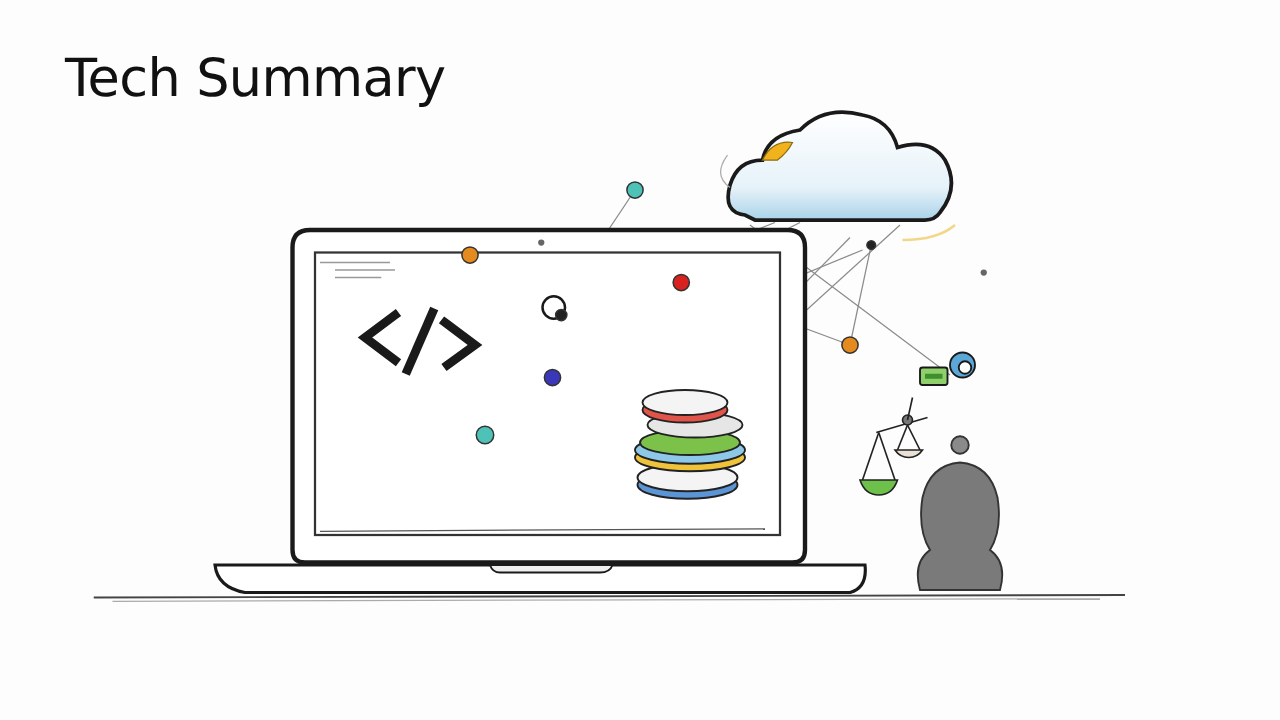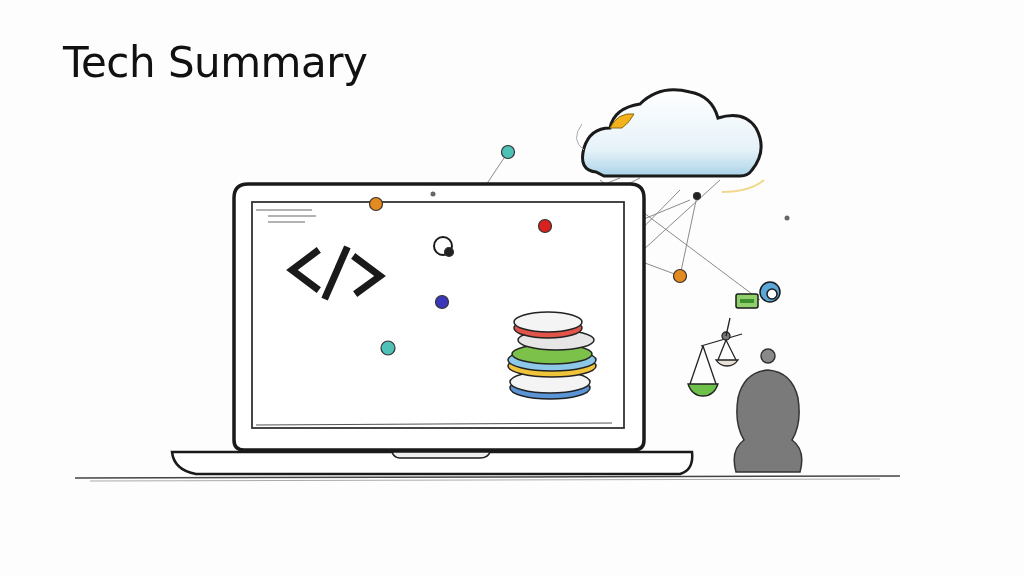--- a/index.html
+++ b/index.html
@@ -3,21 +3,21 @@
   <meta charset="utf-8">
   <style>
     html, body { margin: 0; padding: 0; }
     body {
       width: 1024px; height: 576px; overflow: hidden;
       background: #fdfdfd;
       position: relative;
       font-family: "Liberation Sans", sans-serif;
     }
     .slide-title {
-      position: absolute; left: 63px; top: 38px;
+      position: absolute; left: 52px; top: 38px;
       font-family: "DejaVu Sans", sans-serif;
       font-size: 42px; color: #111; letter-spacing: -0.5px;
       margin: 0; font-weight: normal;
     }
     svg.illustration { position: absolute; left: 0; top: 0; }
   </style>
 </head>
 <body>
 
 <h1 class="slide-title">Tech Summary</h1>

